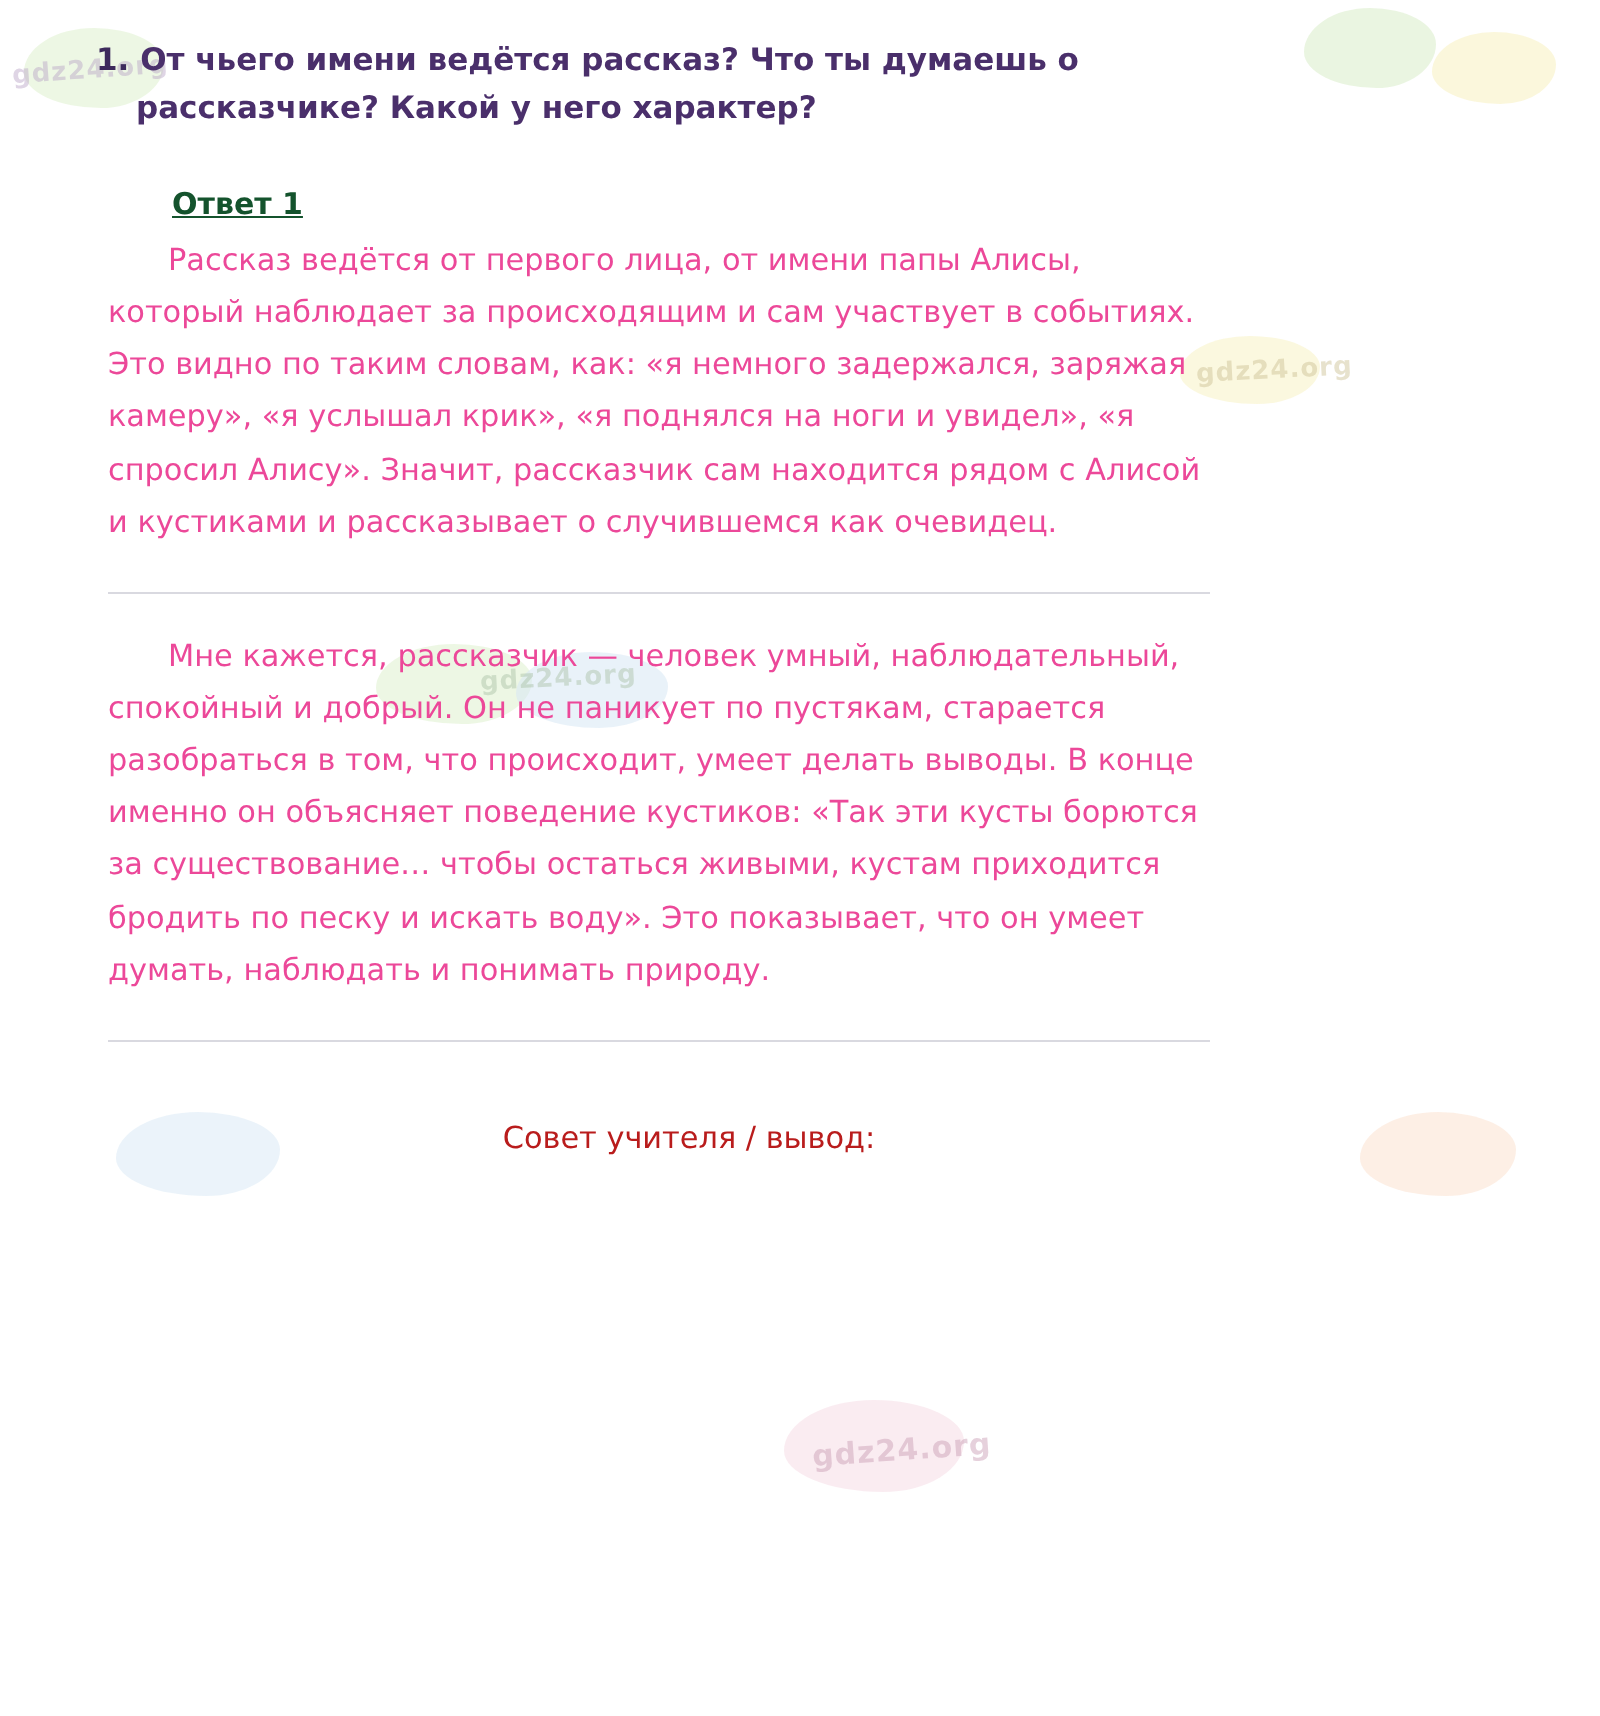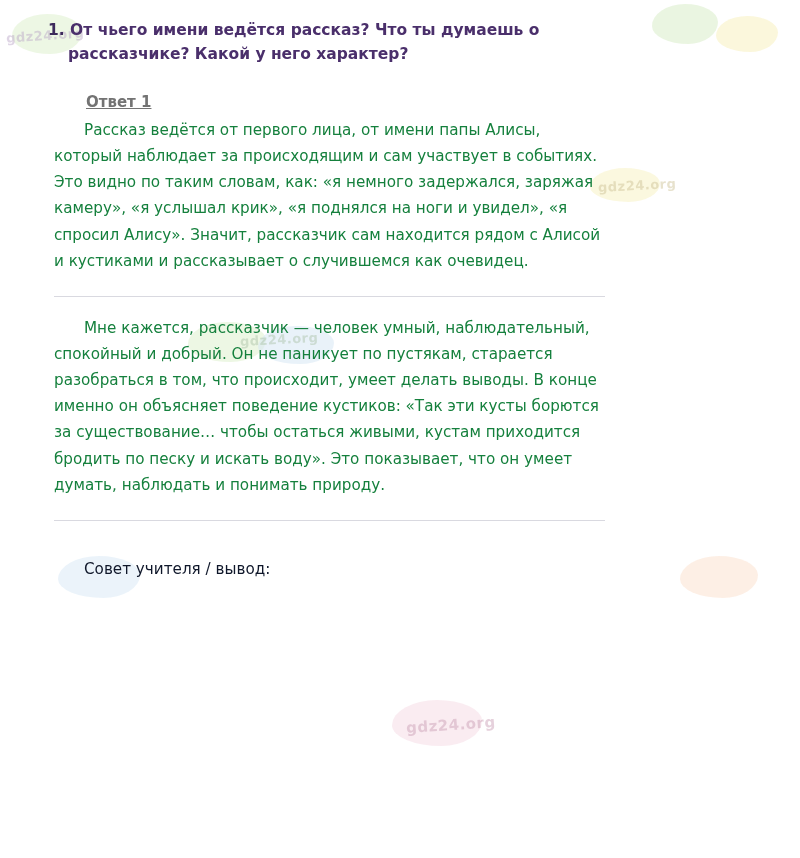--- a/index.html
+++ b/index.html
@@ -62,49 +62,50 @@
   }
 
   
   .answer-block {
     margin-top: 26px;
     padding-left: 20px;
     padding-right: 8px;
   }
   .answer-title {
     font-size: 15px;
-    color: #737373;
+    color: #14532d;
     font-weight: bold;
     text-decoration: underline;
     margin: 0 0 6px 32px;
     display: inline-block;
   }
   p.para {
     font-size: 15.2px;
     line-height: 1.72;
     margin: 0;
     text-indent: 30px;
-    color: #15803d;
+    color: #ec4899;
     text-align: left;
   }
   .sep {
     border: none;
     border-top: 1px solid #d9d9e0;
     margin: 22px 0 18px 0;
     width: 100%;
   }
   .gap {
     height: 18px;
   }
   .tip-title {
     font-size: 15.2px;
     line-height: 1.7;
     margin: 0;
     text-indent: 30px;
-    color: #0f172a;
+    color: #b91c1c;
+    text-align: center;
   }
 </style>
 </head>
 <body>
 
 <div class="wm-layer">
   <div class="blob" style="left:652px; top:4px; width:66px; height:40px; background:#d8ecc8;"></div>
   <div class="blob" style="left:716px; top:16px; width:62px; height:36px; background:#f7f0c0;"></div>
   <div class="blob" style="left:590px; top:168px; width:70px; height:34px; background:#f8f2c4;"></div>
   <div class="blob" style="left:12px; top:14px; width:70px; height:40px; background:#dff0cd;"></div>

